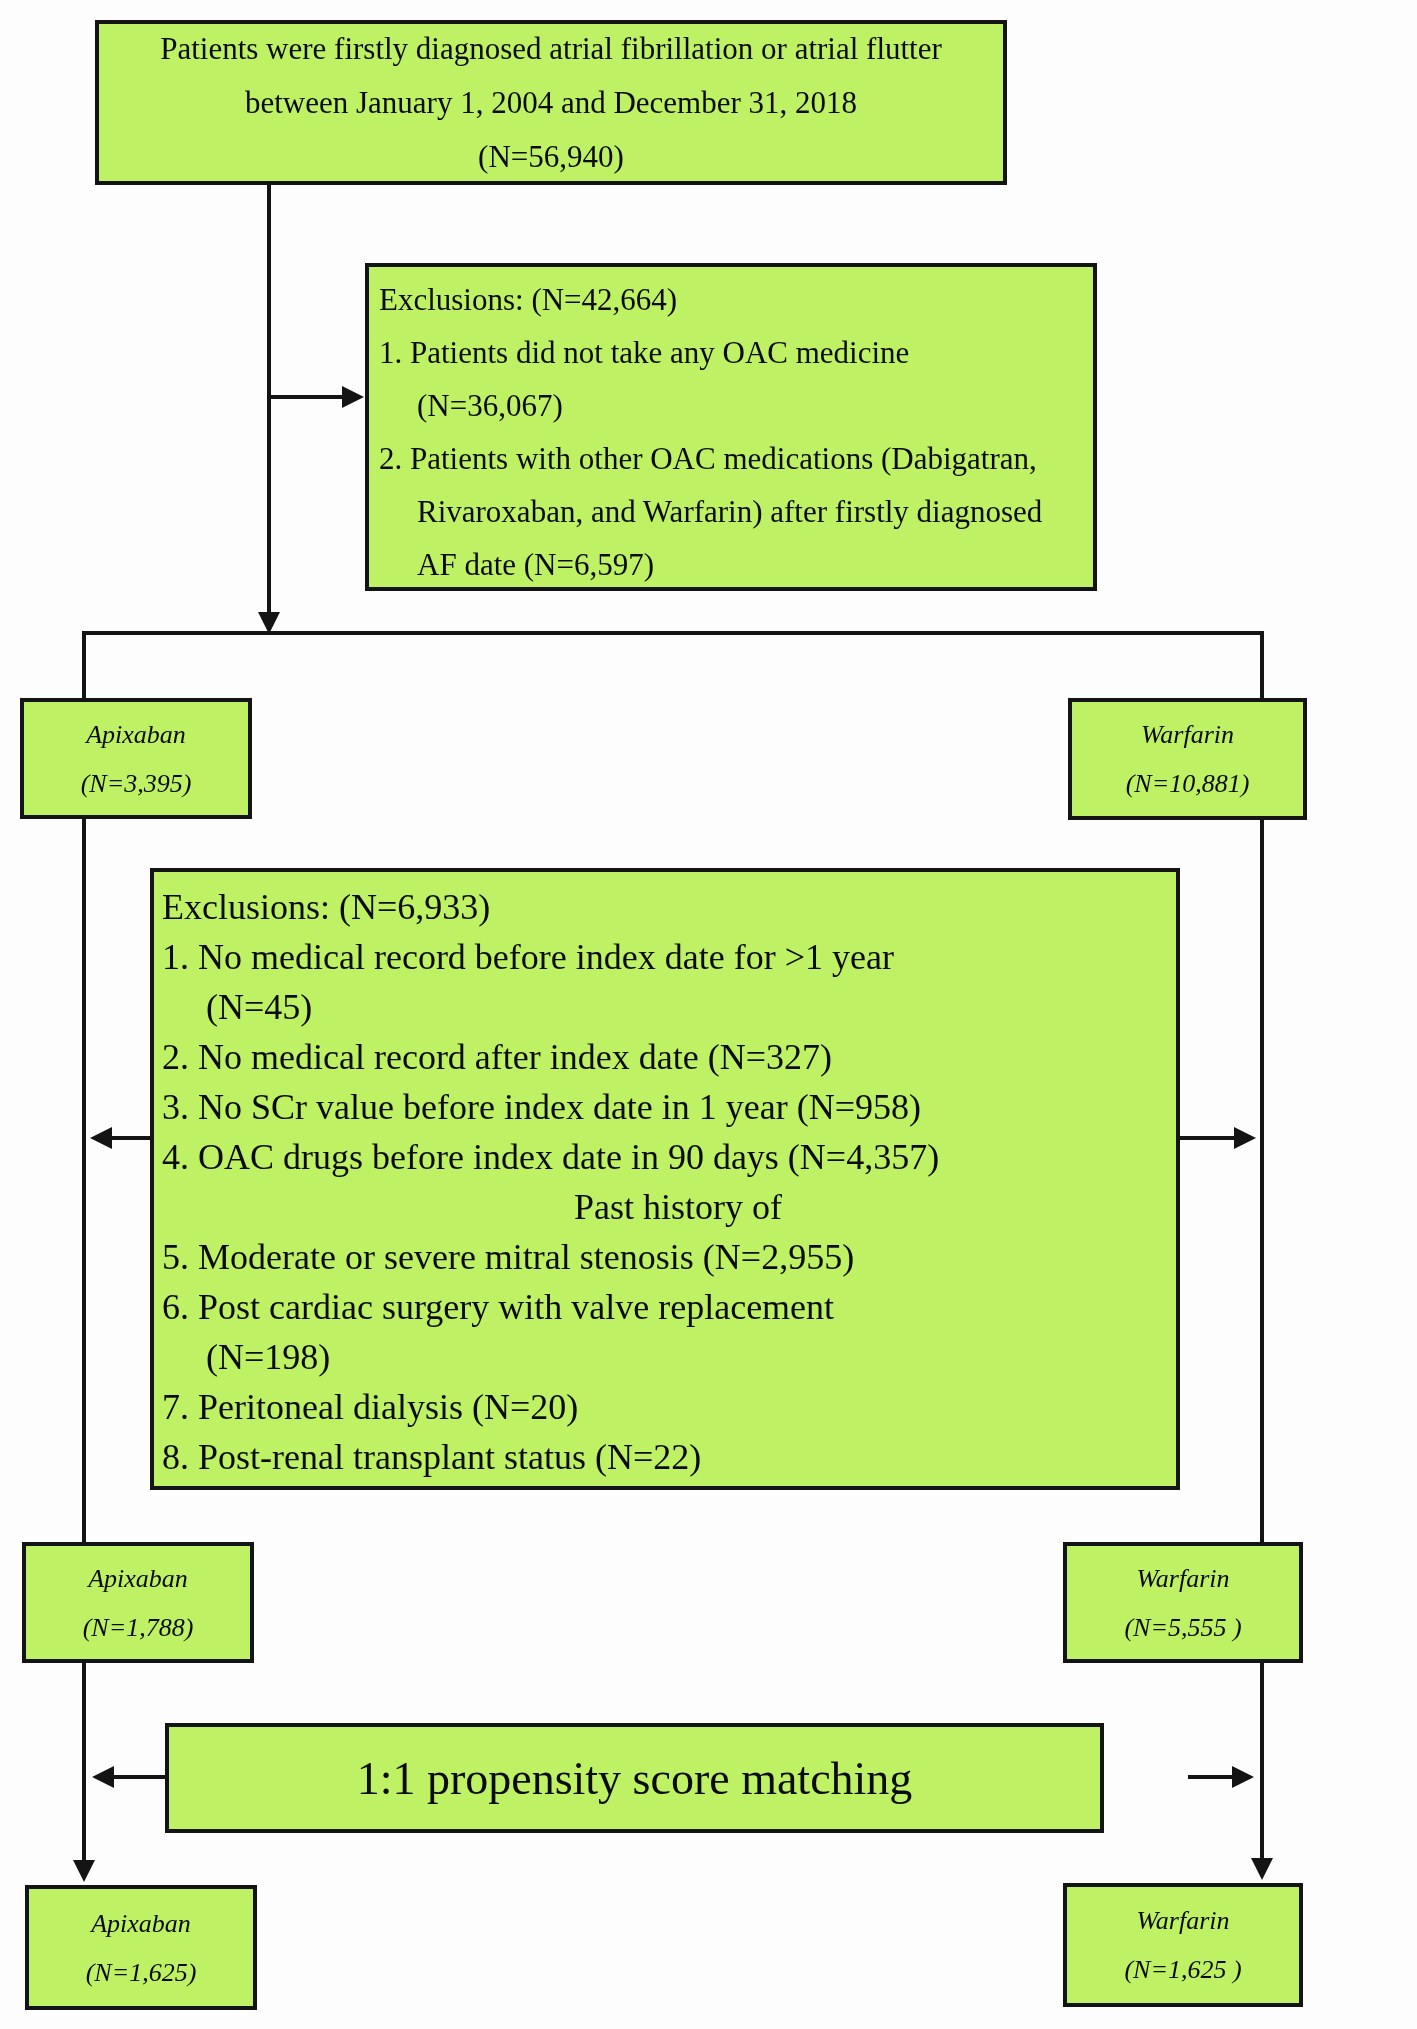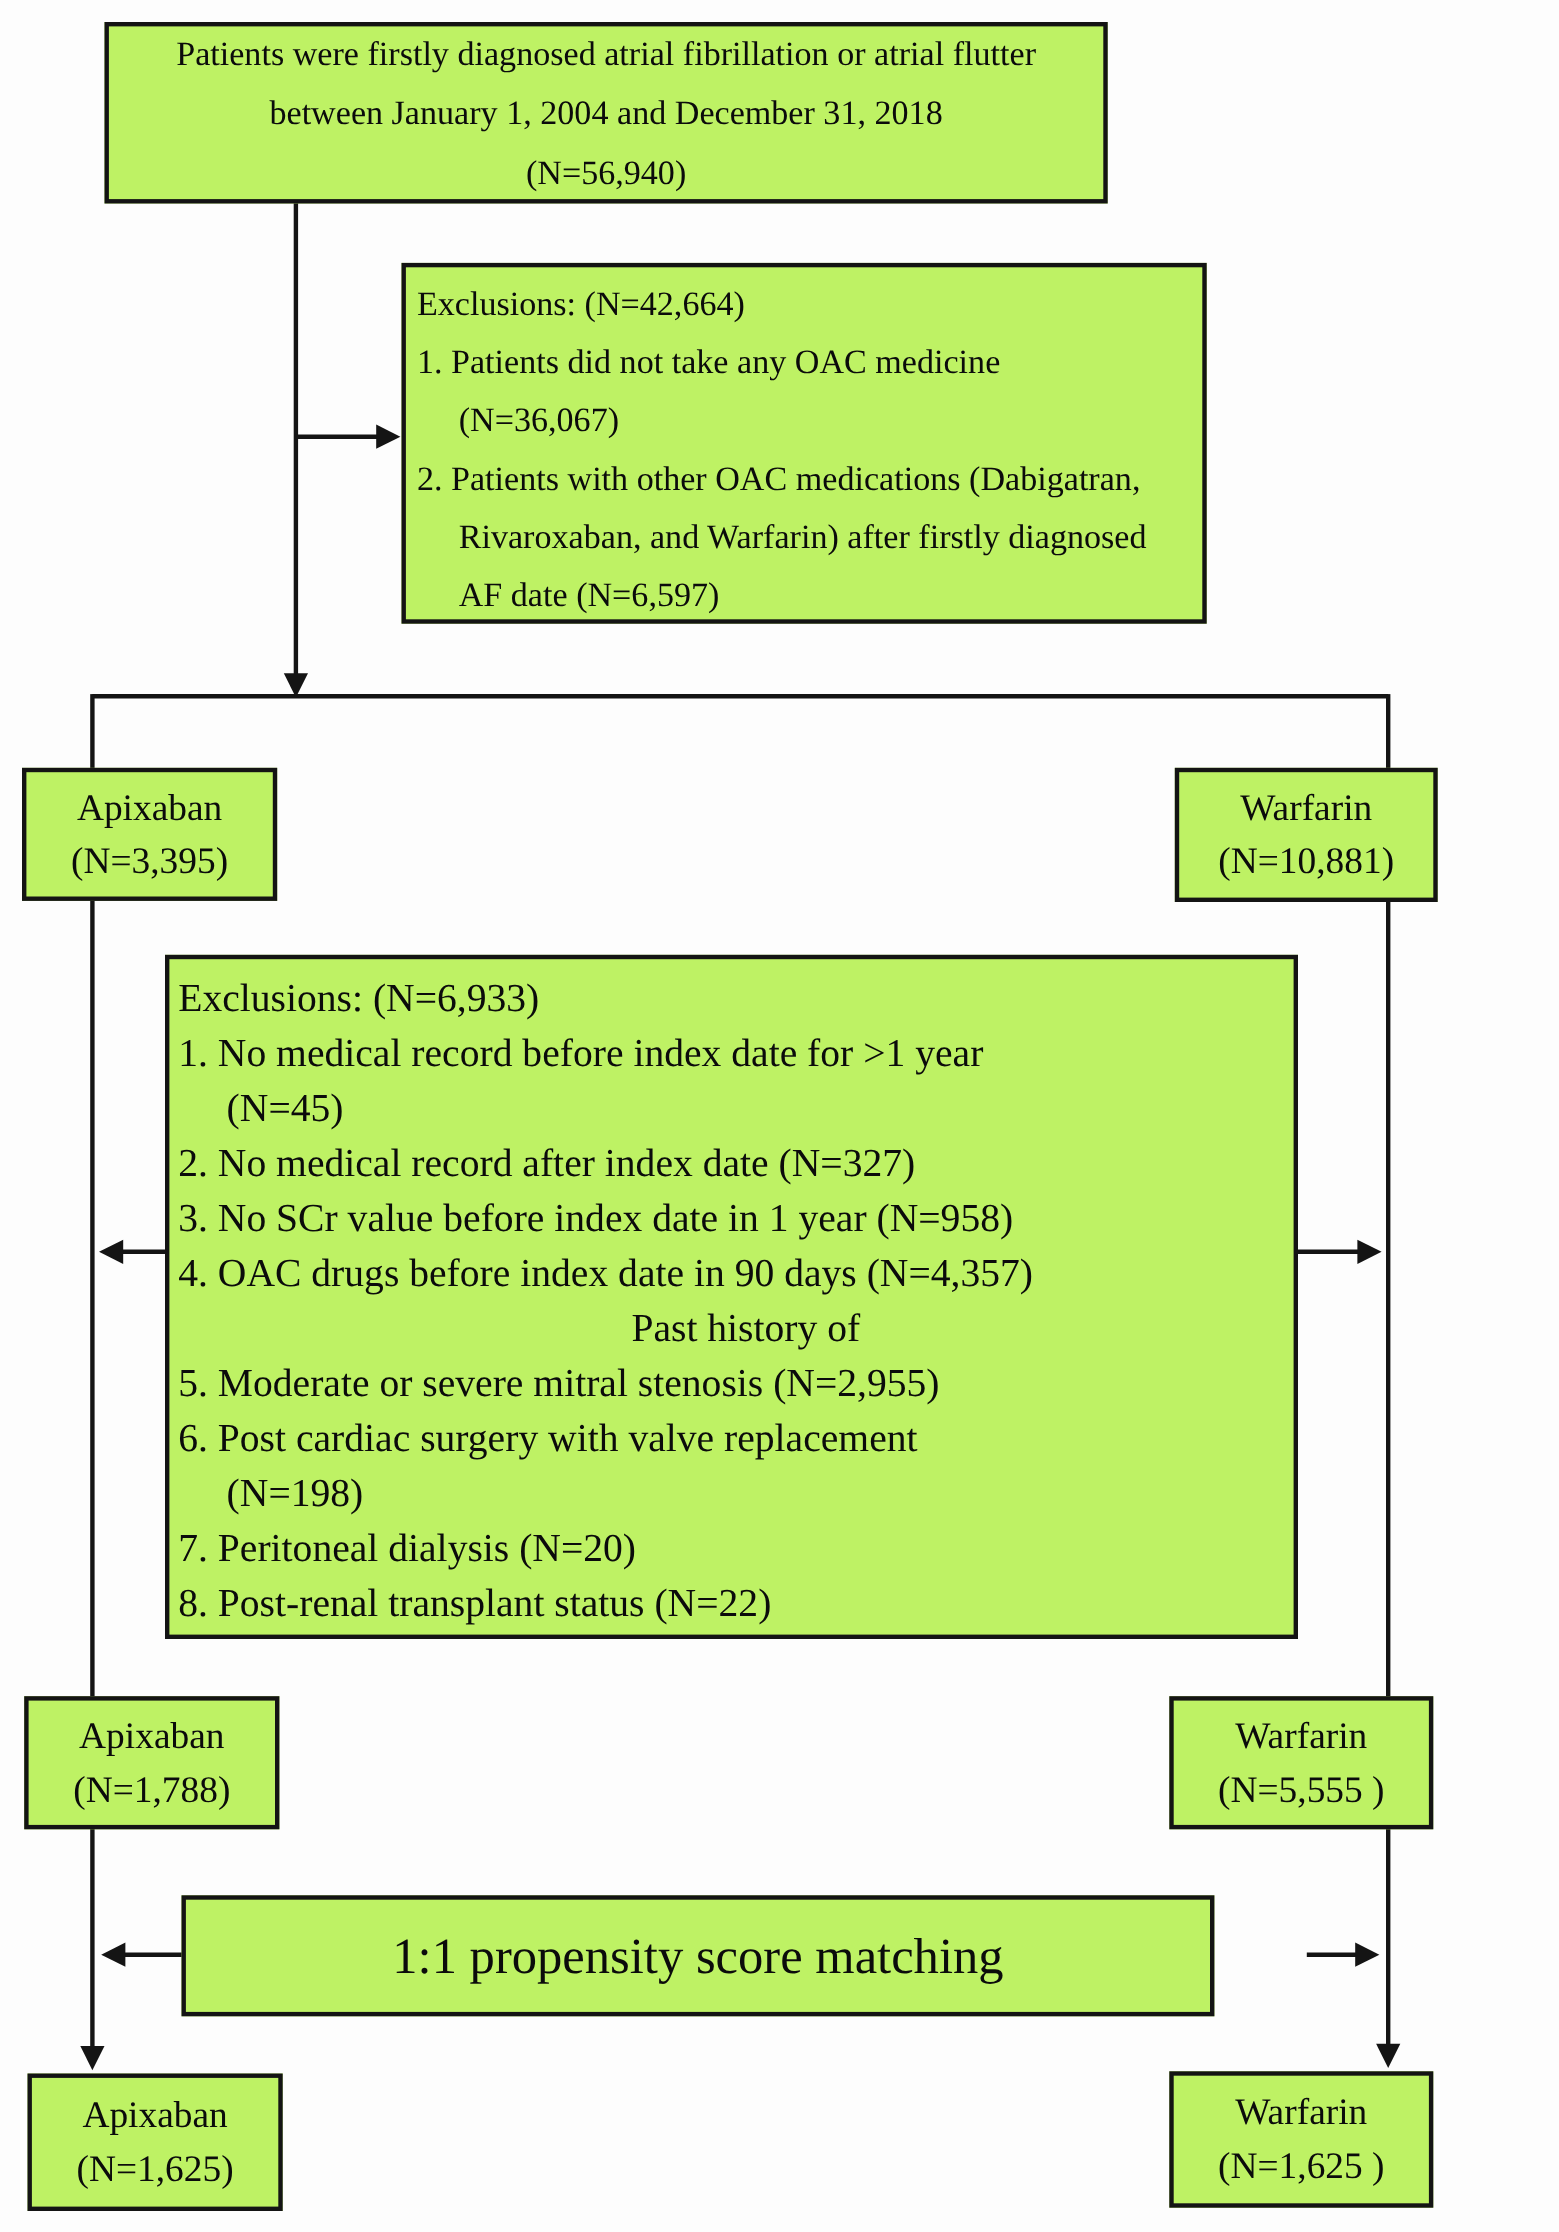--- a/index.html
+++ b/index.html
@@ -43,37 +43,37 @@
     align-items: center;
     text-align: center;
   }
   
   .title-box {
     left: 95px; top: 20px; width: 912px; height: 165px;
     font-size: 31px; line-height: 54px;
   }
   
   .excl1-box {
-    left: 365px; top: 239px; width: 732px; height: 328px;
+    left: 365px; top: 263px; width: 732px; height: 328px;
     font-size: 31px; line-height: 53px;
     padding: 6px 6px 0 10px;
   }
   
   .excl2-box {
     left: 150px; top: 868px; width: 1030px; height: 622px;
     font-size: 36px; line-height: 50px;
     padding: 10px 6px 0 8px;
   }
   .xline { white-space: nowrap; }
   .excl1-box .cont { padding-left: 38px; }
   .excl2-box .cont { padding-left: 44px; }
   .excl2-box .sub  { padding-left: 24px; text-align: center; }
   
   .cohort {
-    font-size: 34px; line-height: 49px;
+    font-size: 26px; line-height: 49px; font-style: italic;
   }
   .apx1 { left: 20px;   top: 698px;  width: 232px; height: 121px; }
   .war1 { left: 1068px; top: 698px;  width: 239px; height: 122px; }
   .apx2 { left: 22px;   top: 1542px; width: 232px; height: 121px; }
   .war2 { left: 1063px; top: 1542px; width: 240px; height: 121px; }
   .apx3 { left: 25px;   top: 1885px; width: 232px; height: 125px; }
   .war3 { left: 1063px; top: 1883px; width: 240px; height: 124px; }
   
   .match-box {
     left: 165px; top: 1723px; width: 939px; height: 110px;

